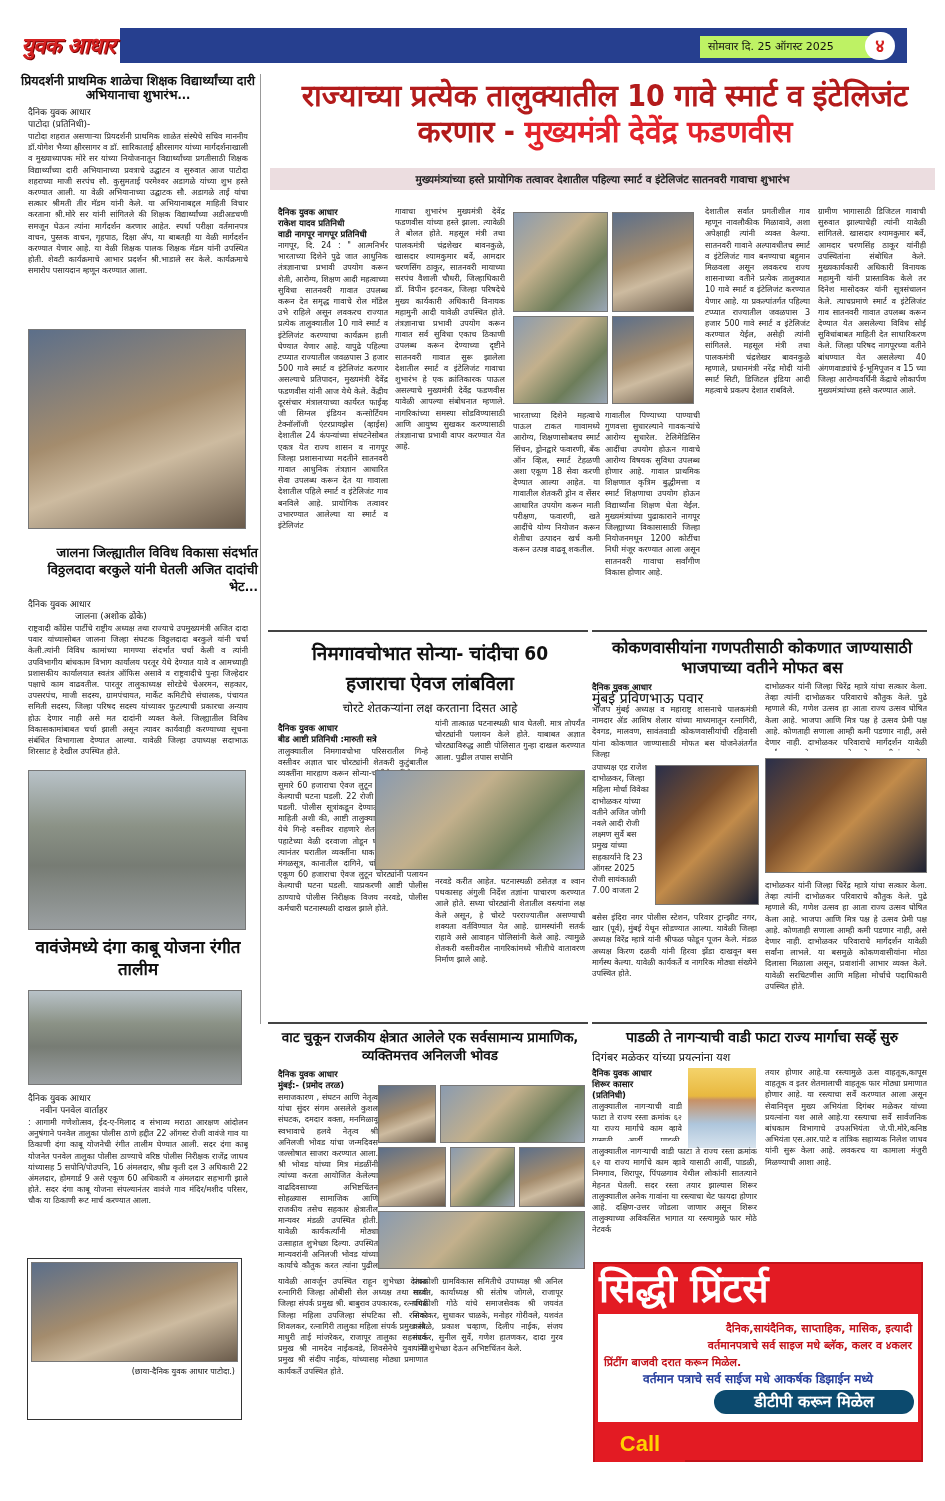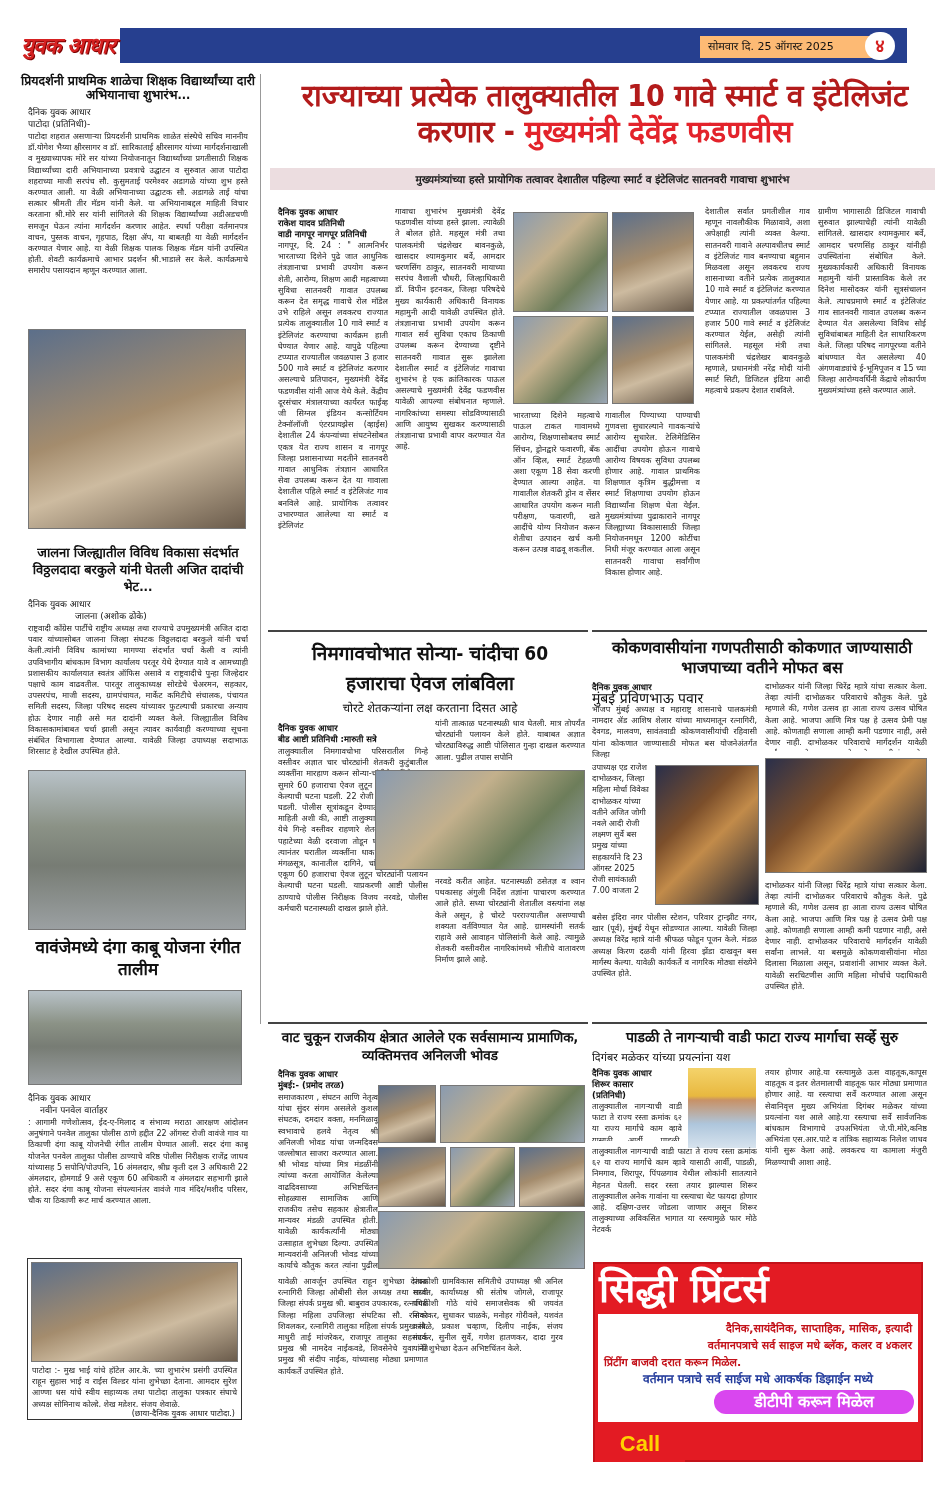--- a/index.html
+++ b/index.html
@@ -1,36 +1,36 @@
 <!DOCTYPE html>
 <html><head>
 <meta charset="utf-8">
 <style>
 *{box-sizing:border-box;margin:0;padding:0}
 body{width:945px;height:1501px;background:#fff;font-family:"DejaVu Sans",sans-serif;color:#111;position:relative;overflow:hidden}
 .abs{position:absolute}
 .masthead{left:16px;top:28px;width:891px;height:35px;background:#263f8f}
 .logo{left:16px;top:28px;width:104px;height:35px;background:#fff;color:#d52121;font-weight:bold;font-size:22px;font-style:italic;line-height:35px;text-align:center;font-family:"DejaVu Sans",sans-serif;text-shadow:1px 1px 0 #7a0000;letter-spacing:-1px}
-.datebox{left:700px;top:36px;width:180px;height:22px;background:#fdba74;font-size:11px;line-height:22px;padding-left:8px;color:#111}
+.datebox{left:700px;top:36px;width:180px;height:22px;background:#bef264;font-size:11px;line-height:22px;padding-left:8px;color:#111}
 .pageno{left:865px;top:32px;width:30px;height:28px;background:#fff;border-radius:14px;color:#d52121;font-weight:bold;font-size:18px;text-align:center;line-height:28px}
 .head{font-weight:bold;text-align:center;line-height:1.15;font-family:"DejaVu Sans Condensed","DejaVu Sans",sans-serif}
 .body{font-size:8px;line-height:11.2px;text-align:justify;color:#222;overflow:hidden}
 .by{font-size:9px;line-height:12px;color:#111}
 .photo{background:linear-gradient(135deg,#8a9bb0,#c3b08c 40%,#6d7d5a 70%,#9aa6b5);border:1px solid #777}
 .photo2{background:linear-gradient(160deg,#5c6f8a,#a48c6d 45%,#cdbba0 65%,#6a5b4b)}
 .photo3{background:linear-gradient(180deg,#b8c2c8,#8b9286 35%,#777c74 60%,#9ba0a2)}
 .photo4{background:linear-gradient(135deg,#2a2f4a,#7c4f2b 35%,#c28b4a 55%,#1e2233)}
 .rule{background:#444;height:2px}
 .vrule{background:#999;width:1px}
 .ad{left:593px;top:1262px;width:330px;height:200px;background:#e31b23;border:2px solid #c3121a}
 .ad-title{color:#fff;font-weight:bold;font-size:39px;line-height:50px;padding-left:4px}
 .ad-white{background:#fff;margin:0 3px;height:108px;padding:6px 6px 0}
 .ad-line{color:#c3121a;font-size:11px;line-height:17px;text-align:right;font-weight:bold}
 .ad-blue{color:#243c9c;font-size:12px;line-height:16px;font-weight:bold;text-align:center}
-.ad-pill{background:#d946ef;color:#fff;border-radius:12px;font-weight:bold;font-size:16px;text-align:center;width:200px;margin:3px 0 0 110px;line-height:24px}
+.ad-pill{background:#0c4a6e;color:#fff;border-radius:12px;font-weight:bold;font-size:16px;text-align:center;width:200px;margin:3px 0 0 110px;line-height:24px}
 .ad-call{display:flex;height:36px;margin-top:4px}
 .ad-callbtn{background:#e31b23;color:#ffd200;font-weight:bold;font-size:22px;width:90px;line-height:36px;text-align:center;font-family:"Liberation Sans",sans-serif}
 .ad-phone{background:#fff5c8;color:#e31b23;font-size:20px;line-height:36px;flex:1;text-align:center;font-family:"Liberation Sans",sans-serif}
 .caption-box{left:27px;top:1258px;width:215px;height:162px;border:1px solid #333}
 </style>
 </head>
 <body>
 
 <div class="abs masthead"></div>
 <div class="abs logo">युवक आधार</div>
@@ -59,35 +59,34 @@
 <div class="abs photo" style="left:513px;top:212px;width:95px;height:100px;"></div>
 <div class="abs photo photo2" style="left:612px;top:212px;width:82px;height:100px;"></div>
 <div class="abs photo" style="left:513px;top:316px;width:95px;height:88px;"></div>
 <div class="abs photo photo2" style="left:612px;top:316px;width:82px;height:88px;"></div>
 
 <div class="abs body" style="left:513px;top:410px;width:87px;height:210px;">भारताच्या दिशेने महत्वाचे पाऊल टाकत गावामध्ये आरोग्य, शिक्षणासोबतच स्मार्ट सिंचन, ड्रोनद्वारे फवारणी, बँक ऑन व्हिल, स्मार्ट टेहळणी अशा एकूण 18 सेवा करणी देण्यात आल्या आहेत. या गावातील शेतकरी ड्रोन व सेंसर आधारित उपयोग करून माती परीक्षण, फवारणी, खते आदींचे योग्य नियोजन करून शेतीचा उत्पादन खर्च कमी करून उत्पन्न वाढवू शकतील.</div>
 <div class="abs body" style="left:605px;top:410px;width:95px;height:210px;">गावातील पिण्याच्या पाण्याची गुणवत्ता सुधारल्याने गावकऱ्यांचे आरोग्य सुधारेल. टेलिमेडिसिन आदींचा उपयोग होऊन गावाचे आरोग्य विषयक सुविधा उपलब्ध होणार आहे. गावात प्राथमिक शिक्षणात कृत्रिम बुद्धीमत्ता व स्मार्ट शिक्षणाचा उपयोग होऊन विद्यार्थ्यांना शिक्षण घेता येईल. मुख्यमंत्र्यांच्या पुढाकाराने नागपूर जिल्ह्याच्या विकासासाठी जिल्हा नियोजनमधून 1200 कोटींचा निधी मंजूर करण्यात आला असून सातनवरी गावाचा सर्वांगीण विकास होणार आहे.</div>
 <div class="abs body" style="left:705px;top:206px;width:105px;height:414px;">देशातील सर्वात प्रगतीशील गाव म्हणून नावलौकीक मिळावावे, अशा अपेक्षाही त्यांनी व्यक्त केल्या. सातनवरी गावाने अल्पावधीतच स्मार्ट व इंटेलिजंट गाव बनण्याचा बहुमान मिळवला असून लवकरच राज्य शासनाच्या वतीने प्रत्येक तालुक्यात 10 गावे स्मार्ट व इंटेलिजंट करण्यात येणार आहे. या प्रकल्पांतर्गत पहिल्या टप्प्यात राज्यातील जवळपास 3 हजार 500 गावे स्मार्ट व इंटेलिजंट करण्यात येईल, असेही त्यांनी सांगितले. महसूल मंत्री तथा पालकमंत्री चंद्रशेखर बावनकुळे म्हणाले, प्रधानमंत्री नरेंद्र मोदी यांनी स्मार्ट सिटी, डिजिटल इंडिया आदी महत्वाचे प्रकल्प देशात राबविले.</div>
 <div class="abs body" style="left:818px;top:206px;width:108px;height:414px;">ग्रामीण भागासाठी डिजिटल गावाची सुरुवात झाल्याचेही त्यांनी यावेळी सांगितले. खासदार श्यामकुमार बर्वे, आमदार चरणसिंह ठाकूर यांनीही उपस्थितांना संबोधित केले. मुख्यकार्यकारी अधिकारी विनायक महामुनी यांनी प्रास्ताविक केले तर दिनेश मासोदकर यांनी सूत्रसंचालन केले. त्याचप्रमाणे स्मार्ट व इंटेलिजंट गाव सातनवरी गावात उपलब्ध करून देण्यात येत असलेल्या विविध सोई सुविधांबाबत माहिती देत साधारिकरण केले. जिल्हा परिषद नागपूरच्या वतीने बांधण्यात येत असलेल्या 40 अंगणवाड्यांचे ई-भूमिपूजन व 15 च्या जिल्हा आरोग्यवर्धिनी केंद्राचे लोकार्पण मुख्यमंत्र्यांच्या हस्ते करण्यात आले.</div>
 
-<div class="abs head" style="left:18px;top:544px;width:240px;font-size:13px;line-height:17px;">जालना जिल्ह्यातील विविध विकासा संदर्भात विठ्ठलदादा बरकुले यांनी घेतली अजित दादांची भेट...</div>
+<div class="abs head" style="left:18px;top:544px;width:240px;font-size:13px;line-height:17px;text-align:right;">जालना जिल्ह्यातील विविध विकासा संदर्भात विठ्ठलदादा बरकुले यांनी घेतली अजित दादांची भेट...</div>
 <div class="abs by" style="left:28px;top:598px;">दैनिक युवक आधार</div>
 <div class="abs by" style="left:28px;top:610px;margin-left:47px;">जालना (अशोक ढोके)</div>
 <div class="abs body" style="left:28px;top:623px;width:220px;height:140px;">राष्ट्रवादी कॉंग्रेस पार्टीचे राष्ट्रीय अध्यक्ष तथा राज्याचे उपमुख्यमंत्री अजित दादा पवार यांच्यासोबत जालना जिल्हा संघटक विठ्ठलदादा बरकुले यांनी चर्चा केली.त्यांनी विविध कामांच्या मागण्या संदर्भात चर्चा केली व त्यांनी उपविभागीय बांधकाम विभाग कार्यालय परतूर येथे देण्यात यावे व आमच्याही प्रशासकीय कार्यालयात स्वतंत्र ऑफिस असावे व राष्ट्रवादीचे पुन्हा जिल्हेदार पक्षाचे काम वाढवतील. पारतूर तालुकाध्यक्ष सोरडेचे चेअरमन, सहकार, उपसरपंच, माजी सदस्य, ग्रामपंचायत, मार्केट कमिटीचे संचालक, पंचायत समिती सदस्य, जिल्हा परिषद सदस्य यांच्यावर फुटल्याची प्रकारचा अन्याय होऊ देणार नाही असे मत दादांनी व्यक्त केले. जिल्ह्यातील विविध विकासकामांबाबत चर्चा झाली असून त्यावर कार्यवाही करण्याच्या सूचना संबंधित विभागाला देण्यात आल्या. यावेळी जिल्हा उपाध्यक्ष सदाभाऊ शिरसाट हे देखील उपस्थित होते.</div>
 <div class="abs photo photo3" style="left:28px;top:770px;width:218px;height:160px;"></div>
 
 <div class="abs head" style="left:18px;top:936px;width:240px;font-size:17px;line-height:22px;">वावंजेमध्ये दंगा काबू योजना रंगीत तालीम</div>
 <div class="abs photo photo3" style="left:28px;top:990px;width:214px;height:95px;"></div>
 <div class="abs by" style="left:28px;top:1092px;">दैनिक युवक आधार</div>
 <div class="abs by" style="left:40px;top:1104px;">नवीन पनवेल वार्ताहर</div>
 <div class="abs body" style="left:28px;top:1117px;width:220px;height:135px;">: आगामी गणेशोत्सव, ईद-ए-मिलाद व संभाव्य मराठा आरक्षण आंदोलन अनुषंगाने पनवेल तालुका पोलीस ठाणे हद्दीत 22 ऑगस्ट रोजी वावंजे गाव या ठिकाणी दंगा काबू योजनेची रंगीत तालीम घेण्यात आली. सदर दंगा काबू योजनेत पनवेल तालुका पोलीस ठाण्याचे वरिष्ठ पोलीस निरीक्षक राजेंद्र जाधव यांच्यासह 5 सपोनि/पोउपनि, 16 अंमलदार, श्रीघ्र कृती दल 3 अधिकारी 22 अंमलदार, होमगार्ड 9 असे एकूण 60 अधिकारी व अंमलदार सहभागी झाले होते. सदर दंगा काबू योजना संपल्यानंतर वावंजे गाव मंदिर/मशीद परिसर, चौक या ठिकाणी रूट मार्च करण्यात आला.</div>
 
 <div class="abs caption-box">
   <div class="photo photo2" style="margin:3px;height:100px;"></div>
-  <div class="body" style="padding:0 4px;height:42px;">पाटोदा :- मुख भाई यांचे हॉटेल आर.के. च्या शुभारंभ प्रसंगी उपस्थित राहून सुहास भाई व राईस विल्डर यांना शुभेच्छा देताना. आमदार सुरेश आण्णा धस यांचे स्वीय सहाय्यक तथा पाटोदा तालुका पत्रकार संघाचे अध्यक्ष सोमिनाथ कोल्हे, शेख महेशर, संजय शेवाळे.</div>
   <div style="font-size:8px;text-align:right;padding-right:6px;">(छाया-दैनिक युवक आधार पाटोदा.)</div>
 </div>
 
 <div class="abs rule" style="left:268px;top:630px;width:320px;"></div>
 <div class="abs rule" style="left:592px;top:630px;width:335px;"></div>
 
 <div class="abs head" style="left:270px;top:640px;width:320px;font-size:19px;line-height:26px;">निमगावचोभात सोन्या- चांदीचा 60</div>
 <div class="abs head" style="left:270px;top:670px;width:320px;font-size:19px;line-height:26px;">हजाराचा ऐवज लांबविला</div>
 <div class="abs" style="left:270px;top:700px;width:320px;font-size:11.5px;text-align:center;">चोरटे शेतकऱ्यांना लक्ष करताना दिसत आहे</div>
 <div class="abs by" style="left:278px;top:722px;font-weight:bold;font-size:8.5px;">दैनिक युवक आधार</div>

